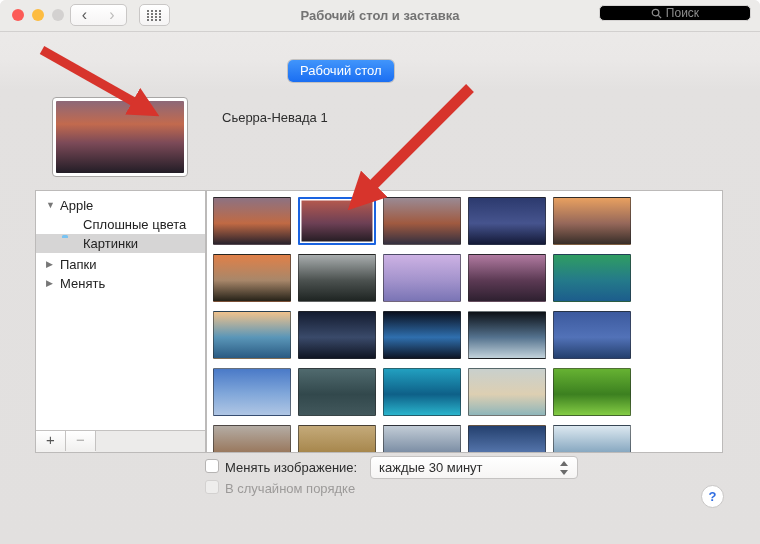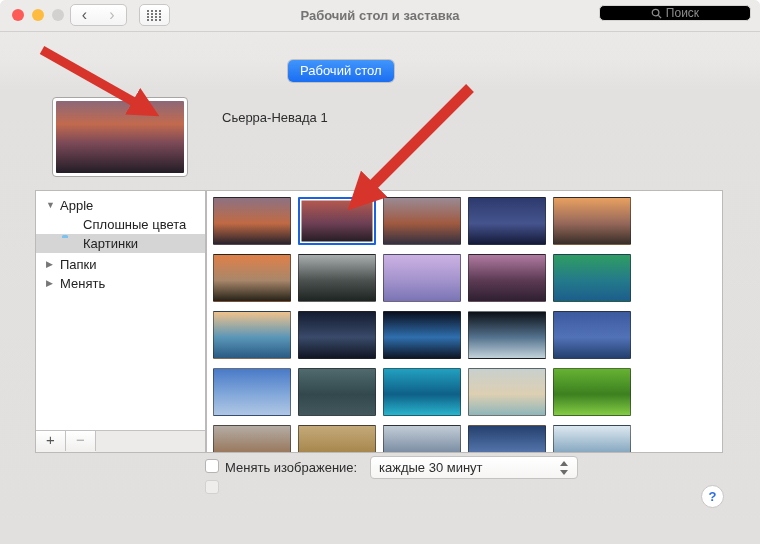--- a/index.html
+++ b/index.html
@@ -182,20 +182,21 @@
   <div class="chk" style="left:205px;top:459px"></div>
   <div class="chklbl" style="left:225px;top:460px">Менять изображение:</div>
   <div class="popup">
     <span>каждые 30 минут</span>
     <span class="chevs">
         <b class="up"></b>
         <b class="dn"></b>
       </span>
   </div>
   <div class="chk dis" style="left:205px;top:480px"></div>
+  <div class="chklbl dis" style="left:225px;top:481px">В случайном порядке</div>
   <div class="helpbtn">?</div>
 
   <svg class="arrows" width="760" height="544" viewBox="0 0 760 544">
     <defs>
       <marker id="ah" viewBox="0 0 10 10" refX="6.5" refY="5" markerWidth="3.4" markerHeight="3.4" orient="auto">
         <path d="M0,0 L10,5 L0,10 z" fill="#d7342c"></path>
       </marker>
     </defs>
     <line x1="42" y1="50" x2="150" y2="111" stroke="#d7342c" stroke-width="9" marker-end="url(#ah)"></line>
     <line x1="470" y1="88" x2="357" y2="201" stroke="#d7342c" stroke-width="11" marker-end="url(#ah)"></line>

